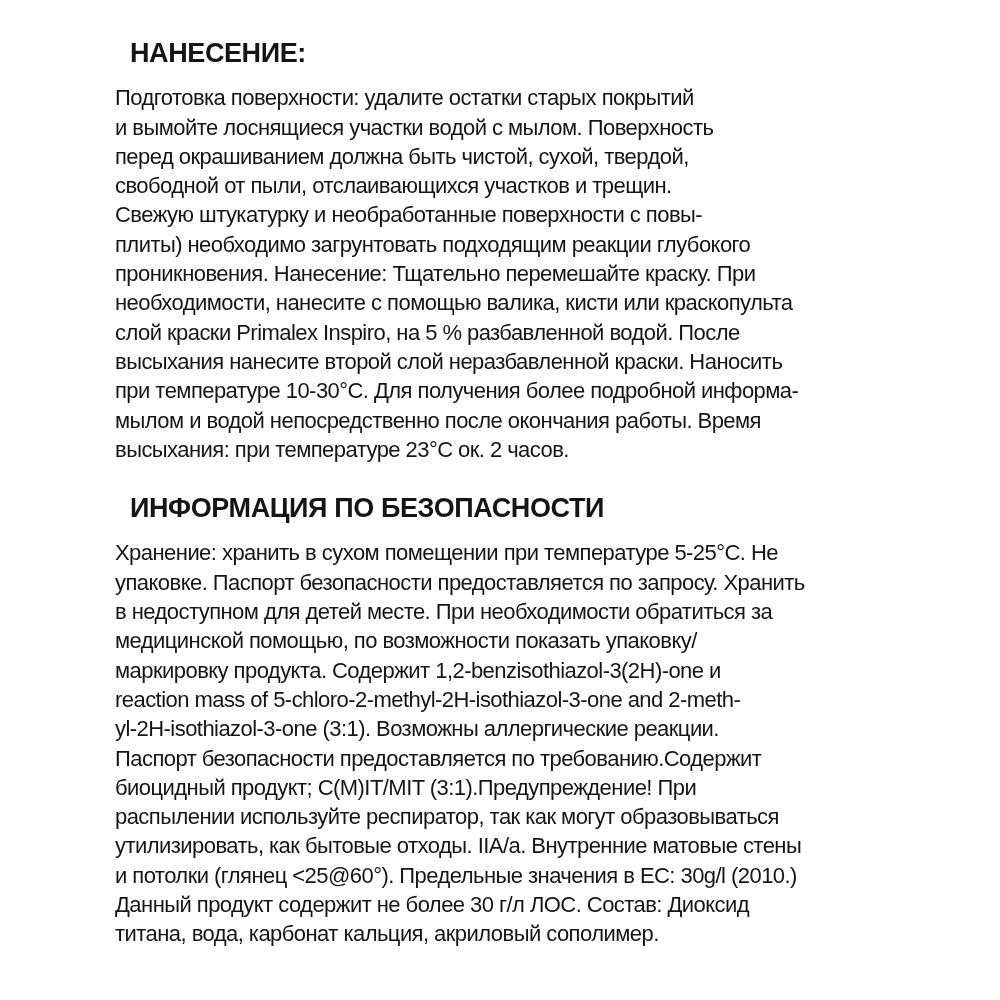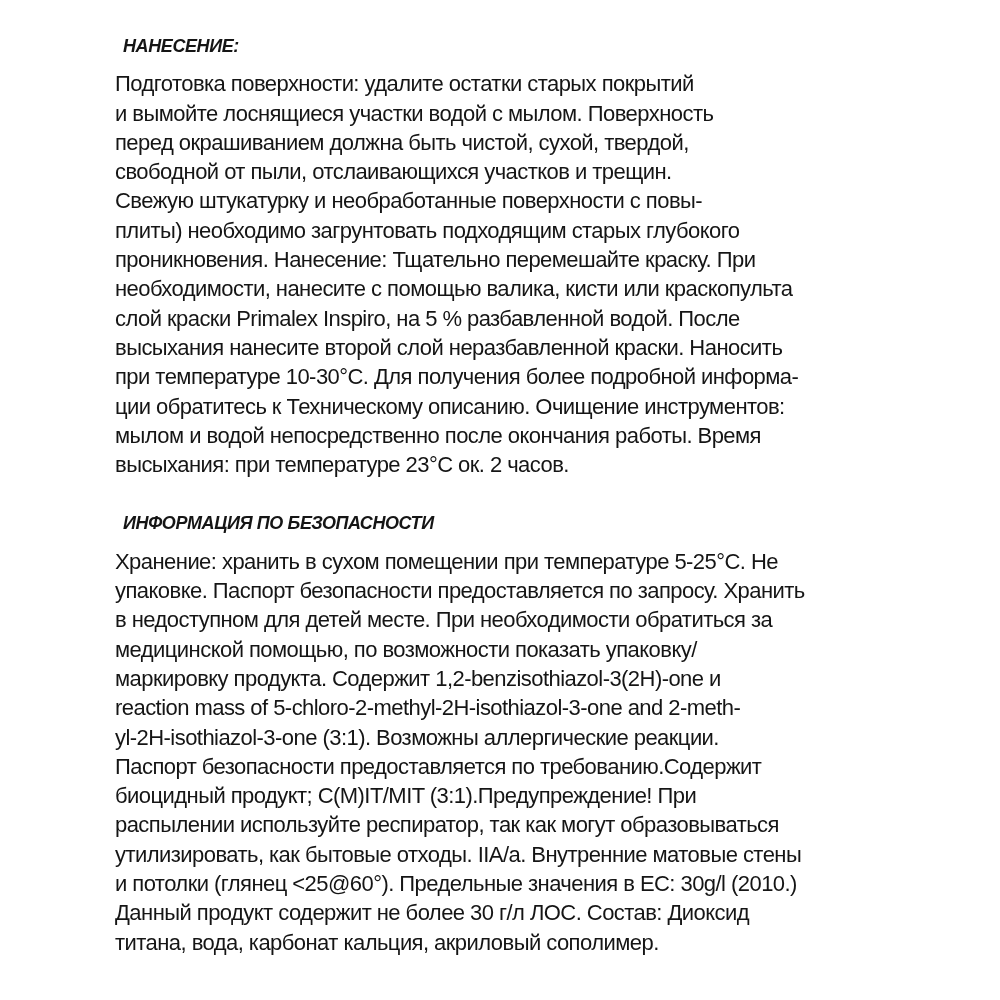--- a/index.html
+++ b/index.html
@@ -20,27 +20,26 @@
     background: #ffffff;
   }
   .section {
     margin: 0;
     padding: 0;
   }
   .section + .section {
     margin-top: 30px;
   }
   .section-heading {
-    margin: 8px;
-    font-size: 18px;
+    margin: 15px;
+    font-size: 27px;
     line-height: 29.3px;
     font-weight: 700;
     letter-spacing: -0.4px;
     white-space: nowrap;
-    font-style: italic;
   }
   .lines {
     margin: 0;
   }
   .line {
     font-size: 22px;
     line-height: 29.3px;
     font-weight: 400;
     letter-spacing: -0.55px;
     white-space: nowrap;
@@ -52,27 +51,26 @@
 <main class="label-panel">
 
   <section class="section">
     <h2 class="section-heading">НАНЕСЕНИЕ:</h2>
     <div class="lines">
         <div class="line">Подготовка поверхности: удалите остатки старых покрытий</div>
         <div class="line">и вымойте лоснящиеся участки водой с мылом. Поверхность</div>
         <div class="line">перед окрашиванием должна быть чистой, сухой, твердой,</div>
         <div class="line">свободной от пыли, отслаивающихся участков и трещин.</div>
         <div class="line">Свежую штукатурку и необработанные поверхности с повы-</div>
-        <div class="line">плиты) необходимо загрунтовать подходящим старых глубокого</div>
+        <div class="line">плиты) необходимо загрунтовать подходящим реакции глубокого</div>
         <div class="line">проникновения. Нанесение: Тщательно перемешайте краску. При</div>
         <div class="line">необходимости, нанесите с помощью валика, кисти или краскопульта</div>
         <div class="line">слой краски Primalex Inspiro, на 5 % разбавленной водой. После</div>
         <div class="line">высыхания нанесите второй слой неразбавленной краски. Наносить</div>
         <div class="line">при температуре 10-30°C. Для получения более подробной информа-</div>
-        <div class="line">ции обратитесь к Техническому описанию. Очищение инструментов:</div>
         <div class="line">мылом и водой непосредственно после окончания работы. Время</div>
         <div class="line">высыхания: при температуре 23°C ок. 2 часов.</div>
       </div>
   </section>
 
   <section class="section">
     <h2 class="section-heading">ИНФОРМАЦИЯ ПО БЕЗОПАСНОСТИ</h2>
     <div class="lines">
         <div class="line">Хранение: хранить в сухом помещении при температуре 5-25°C. Не</div>
         <div class="line">упаковке. Паспорт безопасности предоставляется по запросу. Хранить</div>

